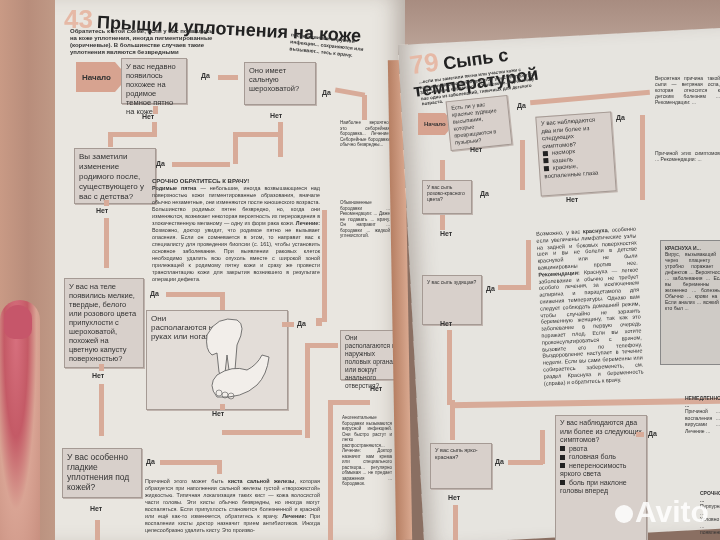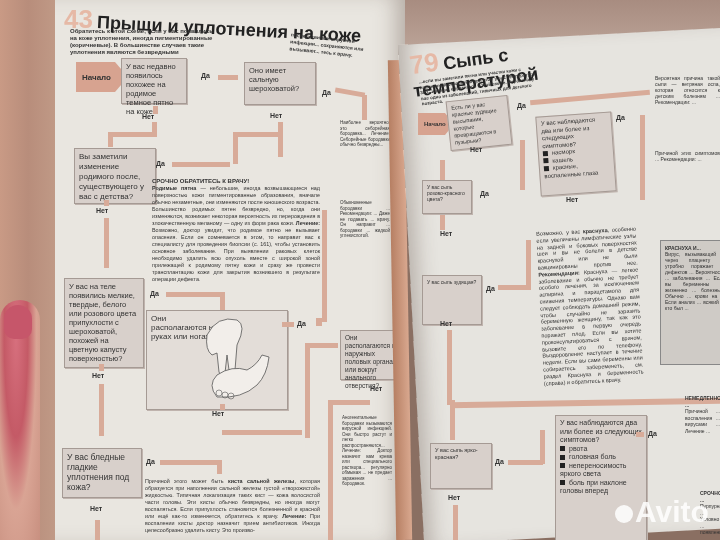--- a/index.html
+++ b/index.html
@@ -103,21 +103,21 @@
 <div class="abs pipe" style="left:220px;top:404px;width:5px;height:6px;"></div>
 <div class="abs pipe" style="left:222px;top:430px;width:80px;height:5px;"></div>
 
 <div class="abs box" style="left:340px;top:330px;width:55px;height:42px;font-size:6.5px;line-height:8px;">Они располагаются на наружных половых органах или вокруг анального отверстия?</div>
 <div class="abs lbl" style="left:370px;top:385px;">Нет</div>
 <div class="abs pipe" style="left:308px;top:343px;width:30px;height:5px;"></div>
 <div class="abs pipe" style="left:305px;top:343px;width:5px;height:95px;"></div>
 <div class="abs pipe" style="left:330px;top:400px;width:40px;height:5px;"></div>
 <div class="abs pipe" style="left:328px;top:400px;width:5px;height:140px;"></div>
 
-<div class="abs box" style="left:62px;top:448px;width:70px;height:42px;font-size:8.5px;line-height:10px;">У вас бледные гладкие уплотнения под кожа?</div>
+<div class="abs box" style="left:62px;top:448px;width:70px;height:42px;font-size:8.5px;line-height:10px;">У вас особенно гладкие уплотнения под кожей?</div>
 <div class="abs lbl" style="left:146px;top:458px;">Да</div>
 <div class="abs pipe" style="left:160px;top:460px;width:60px;height:5px;"></div>
 <div class="abs pipe" style="left:217px;top:460px;width:5px;height:14px;"></div>
 <div class="abs lbl" style="left:90px;top:505px;">Нет</div>
 <div class="abs pipe" style="left:95px;top:520px;width:5px;height:20px;"></div>
 
 <div class="abs body-text" style="left:145px;top:478px;width:175px;">
   <span>Причиной этого может быть </span><b>киста сальной железы</b><span>, которая образуется при наполнении сальной железы густой «творожистой» жидкостью. Типичная локализация таких кист — кожа волосистой части головы. Эти кисты обычно безвредны, но иногда могут воспаляться. Если припухлость становится болезненной и красной или ещё как-то изменяется, обратитесь к врачу.</span>
   <b>Лечение:</b><span> При воспалении кисты доктор назначит прием антибиотиков. Иногда целесообразно удалить кисту. Это произво-</span>
 </div>

